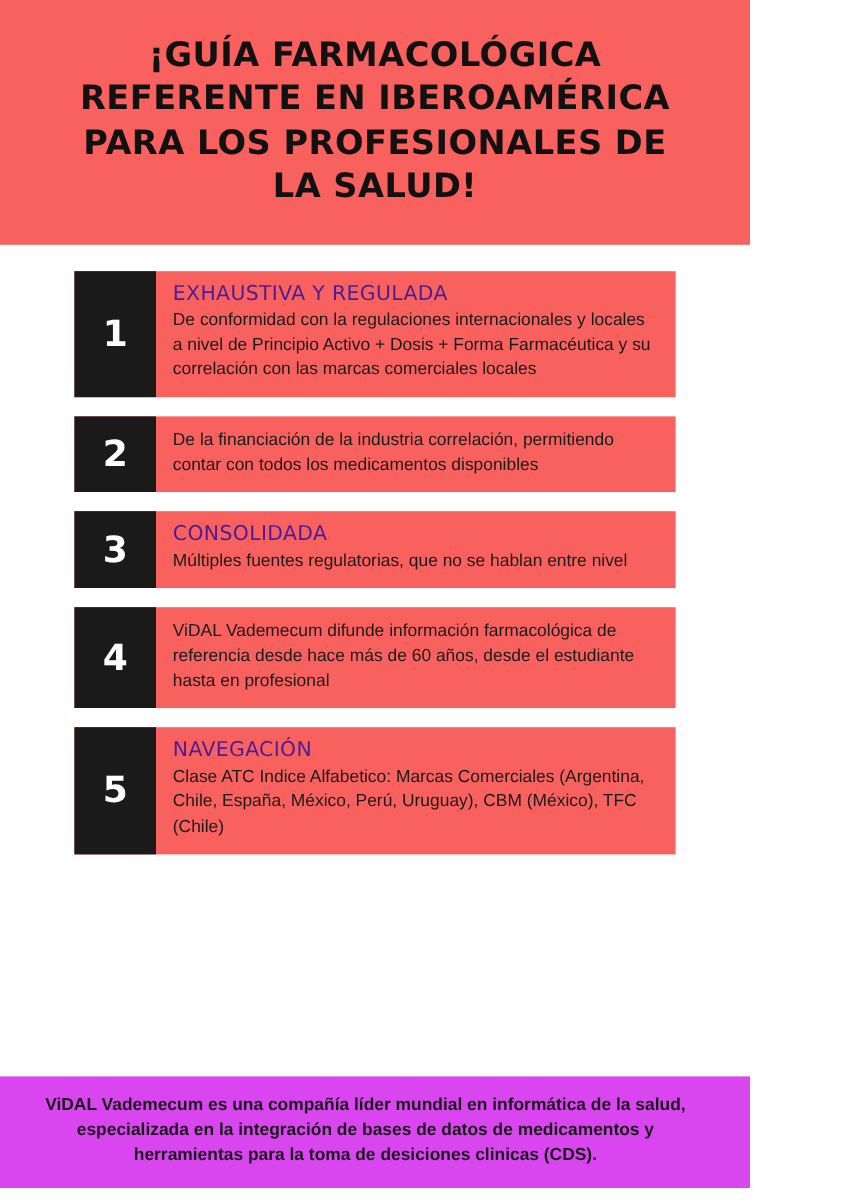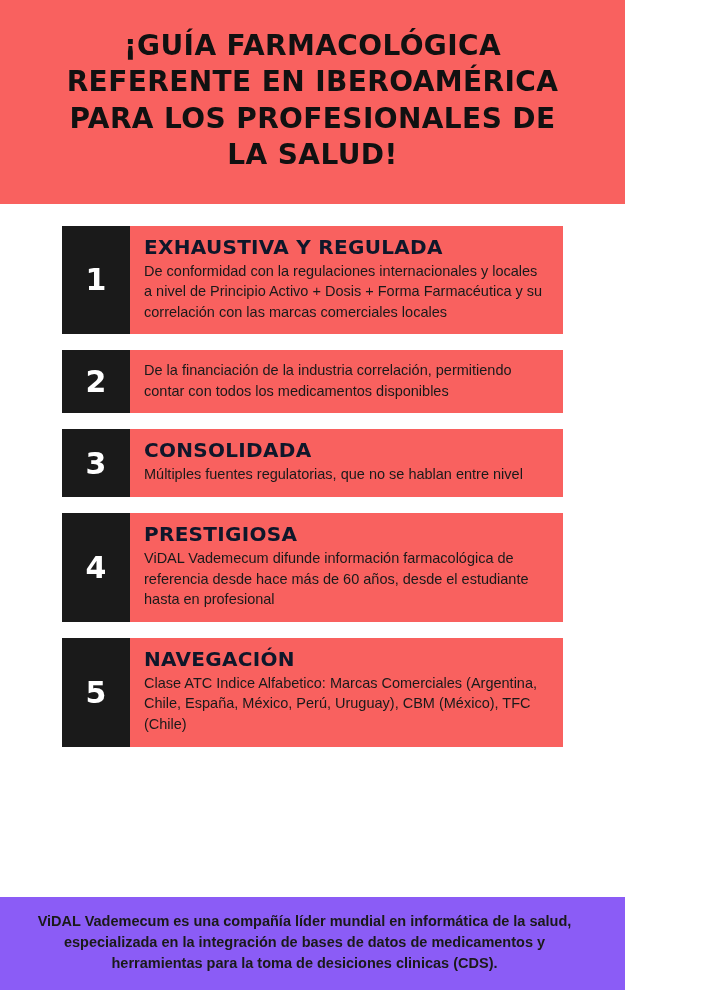--- a/index.html
+++ b/index.html
@@ -61,42 +61,42 @@
     font-weight: bold;
     font-size: 30px;
   }
   .item-body {
     flex: 1 1 auto;
     padding: 10px 14px 12px 14px;
     box-sizing: border-box;
   }
   .item-heading {
     margin: 0 0 3px 0;
-    color: #0f172a;
+    color: #4c1d95;
     font-family: "DejaVu Sans", sans-serif;
-    font-weight: bold;
-    font-size: 20px;
+    font-weight: normal;
+    font-size: 17px;
     line-height: 1.1;
     letter-spacing: 0.3px;
     text-transform: uppercase;
   }
   .item-text {
     margin: 0;
     color: #1a1a1a;
     font-family: "Liberation Sans", sans-serif;
     font-size: 14.5px;
     line-height: 1.42;
   }
   
   .footer {
     position: absolute;
     left: 0;
     right: 0;
     bottom: 10px;
-    background: #8b5cf6;
+    background: #d946ef;
     padding: 14px 44px 16px 28px;
     box-sizing: border-box;
     text-align: center;
   }
   .footer-text {
     margin: 0;
     color: #1a1a1a;
     font-family: "Liberation Sans", sans-serif;
     font-weight: bold;
     font-size: 14.5px;
@@ -133,21 +133,20 @@
       <div class="item-number">3</div>
       <div class="item-body">
         <h2 class="item-heading">CONSOLIDADA</h2>
         <p class="item-text">Múltiples fuentes regulatorias, que no se hablan entre nivel</p>
       </div>
     </div>
 
     <div class="item">
       <div class="item-number">4</div>
       <div class="item-body">
-        <h2 class="item-heading">PRESTIGIOSA</h2>
         <p class="item-text">ViDAL Vademecum difunde información farmacológica de referencia desde hace más de 60 años, desde el estudiante hasta en profesional</p>
       </div>
     </div>
 
     <div class="item">
       <div class="item-number">5</div>
       <div class="item-body">
         <h2 class="item-heading">NAVEGACIÓN</h2>
         <p class="item-text">Clase ATC Indice Alfabetico: Marcas Comerciales (Argentina, Chile, España, México, Perú, Uruguay), CBM (México), TFC (Chile)</p>
       </div>

